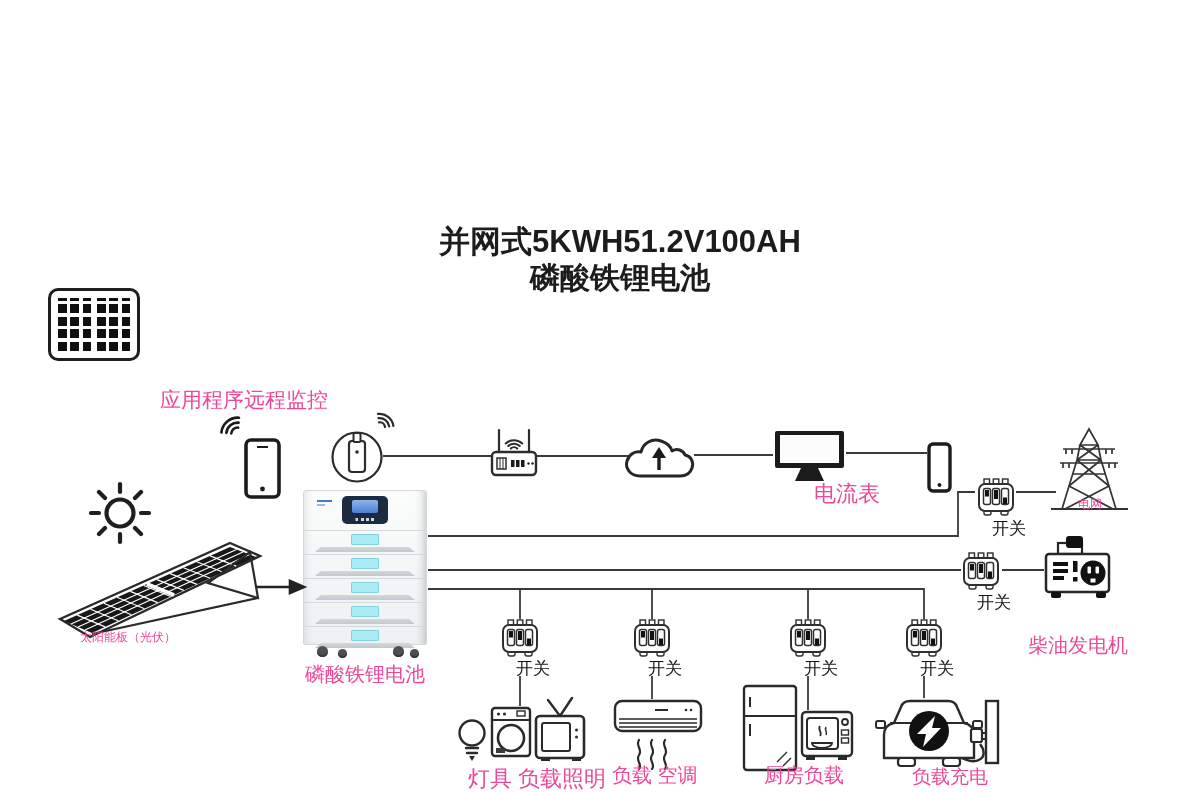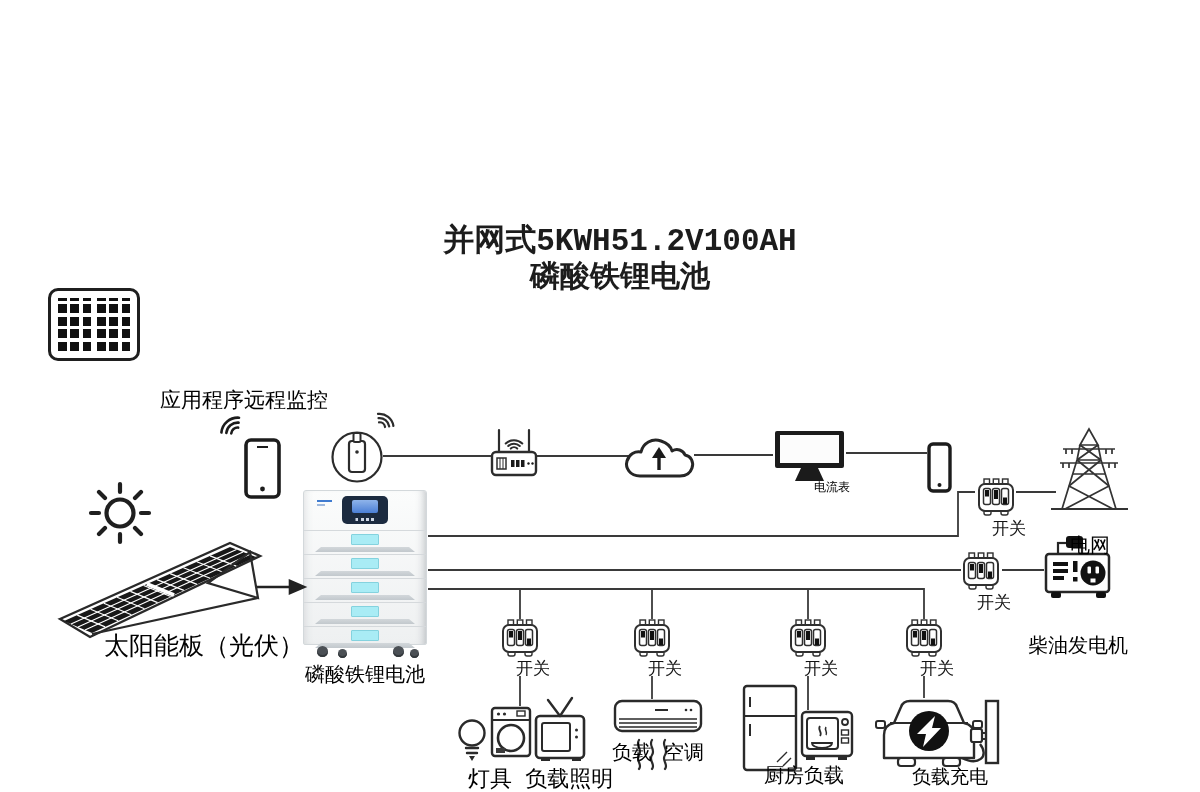--- a/index.html
+++ b/index.html
@@ -1,19 +1,19 @@
 <!DOCTYPE html>
 <html><head>
 <meta charset="utf-8">
 <style>
   html,body{margin:0;padding:0;background:#fff;}
   .canvas{position:relative;width:1200px;height:792px;background:#fff;overflow:hidden;
-          font-family:Liberation Mono, monospace;color:#141414;}
+          font-family:Liberation Sans, sans-serif;color:#141414;}
   .abs{position:absolute;}
-  .lbl{position:absolute;white-space:nowrap;color:#000000;}
+  .lbl{position:absolute;white-space:nowrap;color:#ec4899;}
   .ctr{text-align:center;}
   
   .title{position:absolute;left:320px;top:224px;width:600px;text-align:center;font-weight:600;color:#1c1c1c;}
   .title .t1{font-size:31px;line-height:36px;}
   .title .t2{font-size:30px;line-height:36px;}
   
   .pv-module{position:absolute;left:48px;top:288px;width:92px;height:73px;border:3px solid #1f1f1f;
              border-radius:10px;background:#fff;display:flex;gap:6px;padding:7px 7px;box-sizing:border-box;}
   .pv-half{flex:1;background-color:#101010;
       background-image:
@@ -289,27 +289,27 @@
       <rect x="943" y="758" width="17" height="8" rx="3" stroke-width="2.2"></rect>
       <circle cx="929" cy="731" r="20" fill="#111" stroke="none"></circle>
       <polygon points="935,716 917,734 926,734 923,747 941,728 932,728" fill="#fff" stroke="none"></polygon>
       <path d="M962,758 C978,766 990,757 980,744" stroke-width="2.4" fill="none"></path>
       <rect x="971" y="729" width="11" height="13" rx="2" stroke-width="2.2"></rect>
       <path d="M982,733 H986.5 M982,739 H986.5" stroke-width="2" fill="none"></path>
     </g>
   </svg>
 
   <div class="lbl" style="left:160px;top:386px;font-size:21px;">应用程序远程监控</div>
-  <div class="lbl" style="left:80px;top:629px;font-size:25px;margin-left:24px;">太阳能板（光伏）</div>
+  <div class="lbl" style="left:80px;top:629px;font-size:12px;">太阳能板（光伏）</div>
   <div class="lbl ctr" style="left:302px;top:661px;width:126px;font-size:20px;">磷酸铁锂电池</div>
-  <div class="lbl" style="left:814px;top:479px;font-size:12px;">电流表</div>
-  <div class="lbl ctr" style="left:1055px;top:532px;width:70px;font-size:20px;">电网</div>
+  <div class="lbl" style="left:814px;top:479px;font-size:22px;">电流表</div>
+  <div class="lbl ctr" style="left:1055px;top:496px;width:70px;font-size:12px;">电网</div>
   <div class="lbl" style="left:1028px;top:632px;font-size:20px;">柴油发电机</div>
   <div class="lbl" style="left:468px;top:764px;font-size:22px;">灯具 负载照明</div>
-  <div class="lbl" style="left:612px;top:739px;font-size:20px;">负载 空调</div>
+  <div class="lbl" style="left:612px;top:762px;font-size:20px;">负载 空调</div>
   <div class="lbl" style="left:764px;top:762px;font-size:20px;">厨房负载</div>
   <div class="lbl" style="left:912px;top:764px;font-size:19px;">负载充电</div>
 
   <div class="sw-label" style="left:966px;top:517px;">开关</div>
   <div class="sw-label" style="left:951px;top:591px;">开关</div>
   <div class="sw-label" style="left:490px;top:657px;">开关</div>
   <div class="sw-label" style="left:622px;top:657px;">开关</div>
   <div class="sw-label" style="left:778px;top:657px;">开关</div>
   <div class="sw-label" style="left:894px;top:657px;">开关</div>
 

